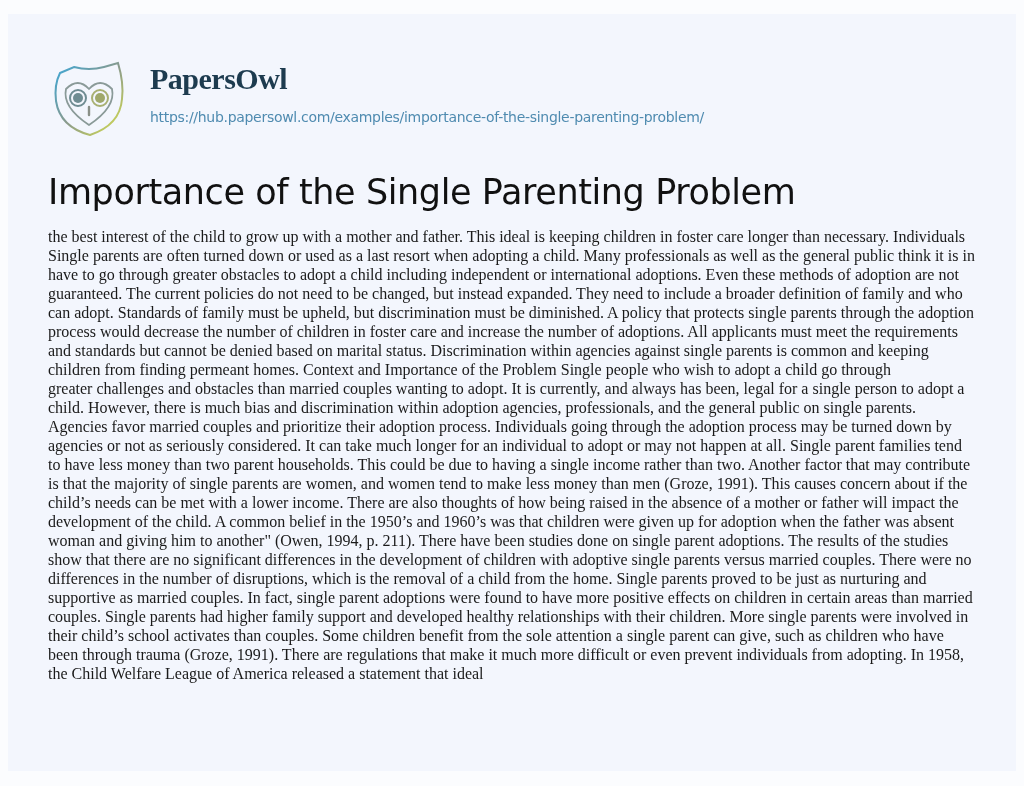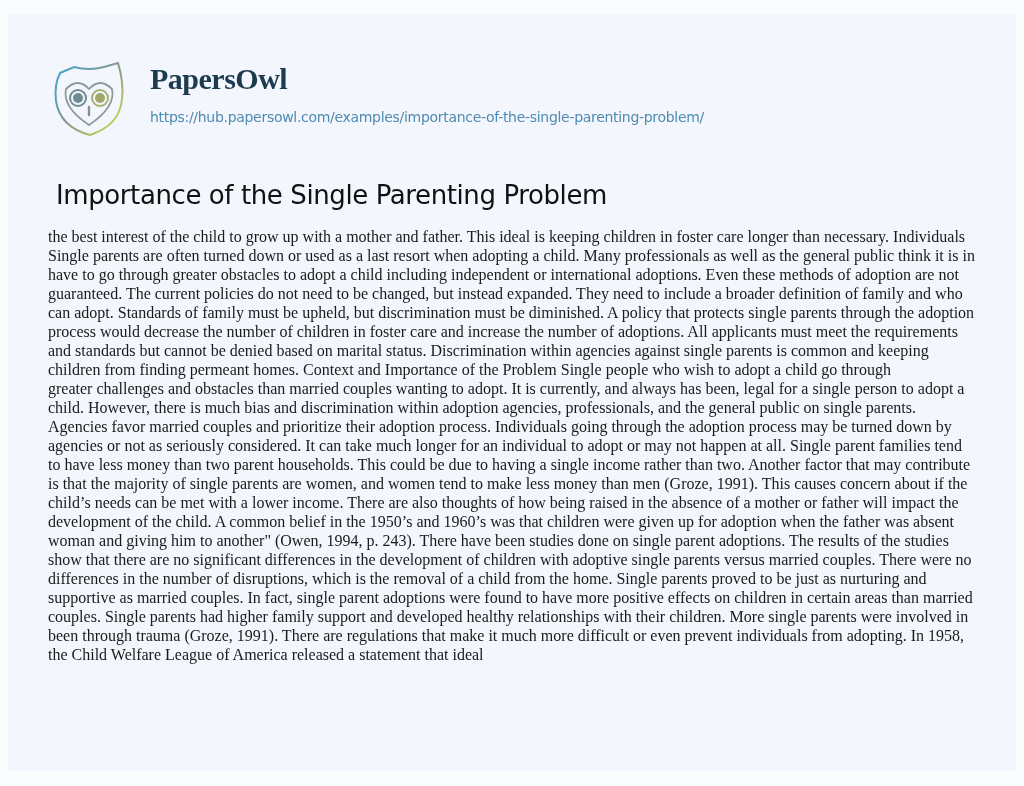--- a/index.html
+++ b/index.html
@@ -48,24 +48,24 @@
       color: #4f8bb0;
       margin-top: 12px;
       letter-spacing: -0.3px;
       white-space: nowrap;
     }
     .title {
       position: absolute;
       left: 40px;
       top: 158px;
       font-family: "DejaVu Sans", sans-serif;
-      font-size: 26px;
+      font-size: 35px;
       color: #111;
       letter-spacing: -0.4px;
-      margin: 8px;
+      margin: 0;
       font-weight: normal;
       white-space: nowrap;
     }
     .body-text {
       position: absolute;
       left: 40px;
       top: 213px;
       width: 942px;
       font-family: "Liberation Serif", serif;
       font-size: 16px;
@@ -117,21 +117,22 @@
     <span class="line">and standards but cannot be denied based on marital status. Discrimination within agencies against single parents is common and keeping</span>
     <span class="line">children from finding permeant homes. Context and Importance of the Problem Single people who wish to adopt a child go through</span>
     <span class="line">greater challenges and obstacles than married couples wanting to adopt. It is currently, and always has been, legal for a single person to adopt a</span>
     <span class="line">child. However, there is much bias and discrimination within adoption agencies, professionals, and the general public on single parents.</span>
     <span class="line">Agencies favor married couples and prioritize their adoption process. Individuals going through the adoption process may be turned down by</span>
     <span class="line">agencies or not as seriously considered. It can take much longer for an individual to adopt or may not happen at all. Single parent families tend</span>
     <span class="line">to have less money than two parent households. This could be due to having a single income rather than two. Another factor that may contribute</span>
     <span class="line">is that the majority of single parents are women, and women tend to make less money than men (Groze, 1991). This causes concern about if the</span>
     <span class="line">child’s needs can be met with a lower income. There are also thoughts of how being raised in the absence of a mother or father will impact the</span>
     <span class="line">development of the child. A common belief in the 1950’s and 1960’s was that children were given up for adoption when the father was absent</span>
-    <span class="line">woman and giving him to another" (Owen, 1994, p. 243). There have been studies done on single parent adoptions. The results of the studies</span>
+    <span class="line">woman and giving him to another" (Owen, 1994, p. 211). There have been studies done on single parent adoptions. The results of the studies</span>
     <span class="line">show that there are no significant differences in the development of children with adoptive single parents versus married couples. There were no</span>
     <span class="line">differences in the number of disruptions, which is the removal of a child from the home. Single parents proved to be just as nurturing and</span>
     <span class="line">supportive as married couples. In fact, single parent adoptions were found to have more positive effects on children in certain areas than married</span>
     <span class="line">couples. Single parents had higher family support and developed healthy relationships with their children. More single parents were involved in</span>
+    <span class="line">their child’s school activates than couples. Some children benefit from the sole attention a single parent can give, such as children who have</span>
     <span class="line">been through trauma (Groze, 1991). There are regulations that make it much more difficult or even prevent individuals from adopting. In 1958,</span>
     <span class="line">the Child Welfare League of America released a statement that ideal</span>
   </div>
 </div>
 
 </body></html>

